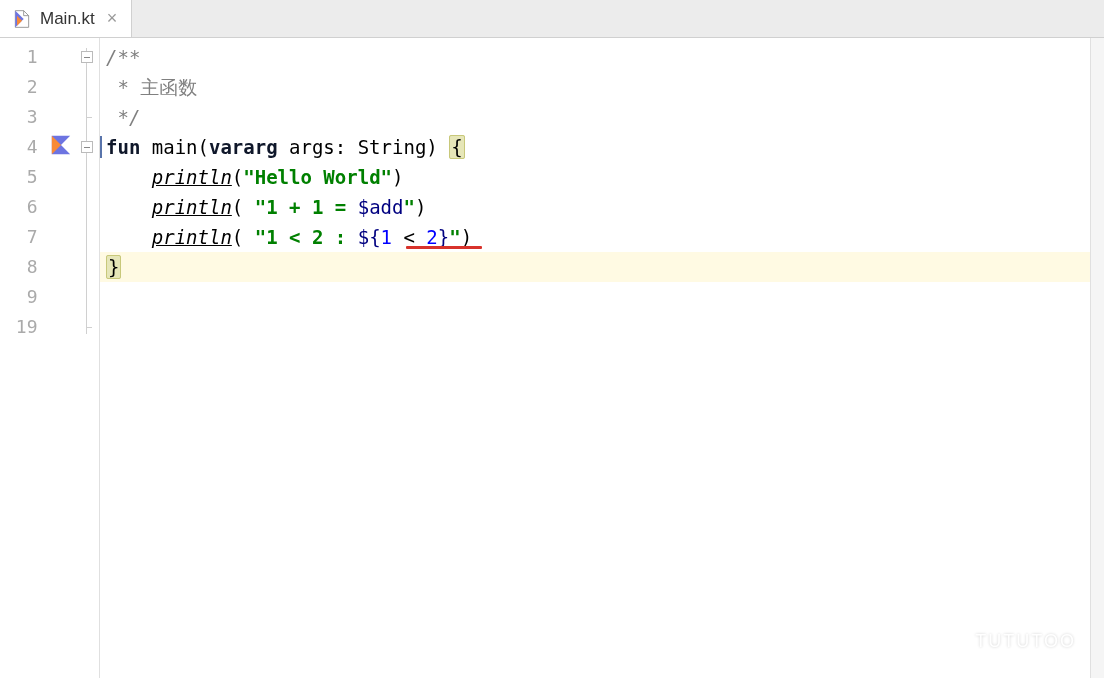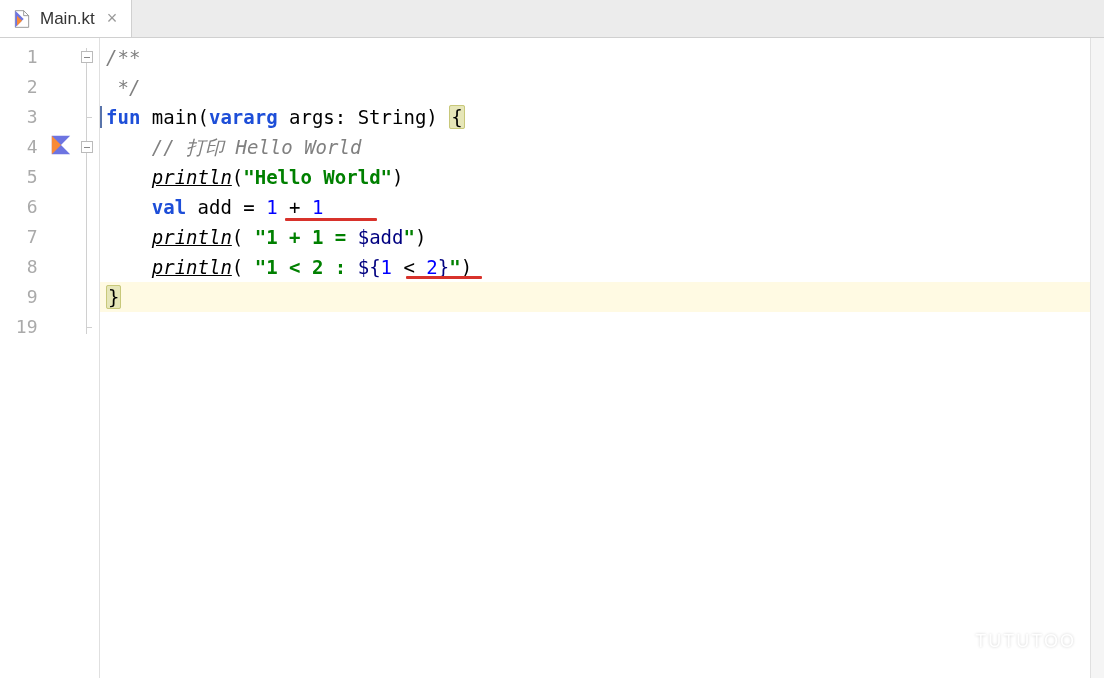--- a/index.html
+++ b/index.html
@@ -144,21 +144,21 @@
       line-height: 30px;
       white-space: pre;
       padding-left: 6px;
       font-family: 'Menlo', 'Consolas', monospace;
       font-size: 19px;
       position: relative;
     }
     .code-line.highlighted {
       background: #fffae3;
     }
-    .kw { color: #1d4ed8; font-weight: bold; }
+    .kw { color: #0f172a; font-weight: bold; }
     .comment { color: #808080; font-style: italic; }
     .str { color: #008000; font-weight: bold; }
     .tmpl { color: #000080; font-weight: normal; }
     .num { color: #0000ff; }
     .fn { font-style: italic; text-decoration: underline; }
     .caret-left {
       position: absolute;
       left: 0;
       top: 4px;
       width: 2px;
@@ -266,25 +266,24 @@
       <div class="fold-row"></div>
       <div class="fold-row"></div>
       <div class="fold-row">
           <div class="fold-end"></div>
         </div>
     </div>
   </div>
 
   <div class="code-area">
     <div class="code-line"><span class="comment">/**</span></div>
+    <div class="code-line"><span class="comment"> * </span><span class="comment" style="font-style:normal">主函数</span></div>
     <div class="code-line"><span class="comment"> */</span></div>
     <div class="code-line"><span class="caret-left"></span><span class="kw">fun</span><span> main(</span><span class="kw">vararg</span><span> args: String) </span><span class="brace-hl">{</span></div>
-    <div class="code-line"><span>    </span><span class="comment">// 打印 Hello World</span></div>
     <div class="code-line"><span>    </span><span class="fn">println</span><span>(</span><span class="str">"Hello World"</span><span>)</span></div>
-    <div class="code-line"><span>    </span><span class="kw">val</span><span> add = </span><span class="num">1</span><span> + </span><span class="num">1</span><span class="red-underline" style="left:185px;width:92px;top:26px"></span></div>
     <div class="code-line"><span>    </span><span class="fn">println</span><span>( </span><span class="str">"1 + 1 = </span><span class="tmpl">$add</span><span class="str">"</span><span>)</span></div>
     <div class="code-line"><span>    </span><span class="fn">println</span><span>( </span><span class="str">"1 &lt; 2 : </span><span class="tmpl">${</span><span class="num">1</span><span> &lt; </span><span class="num">2</span><span class="tmpl">}</span><span class="str">"</span><span>)</span><span class="red-underline" style="left:306px;width:76px;top:24px"></span></div>
     <div class="code-line highlighted"><span class="brace-hl">}</span></div>
   </div>
 </div>
 
 <div class="right-border"></div>
 
 <div class="watermark">
   <span class="wm-icon">

